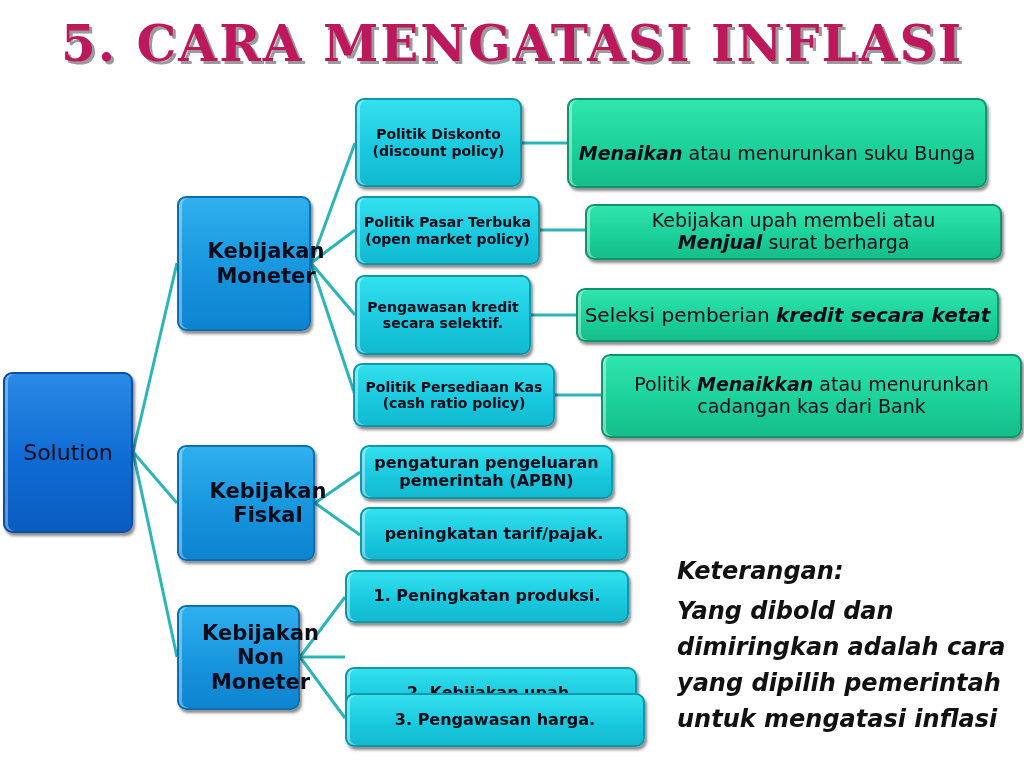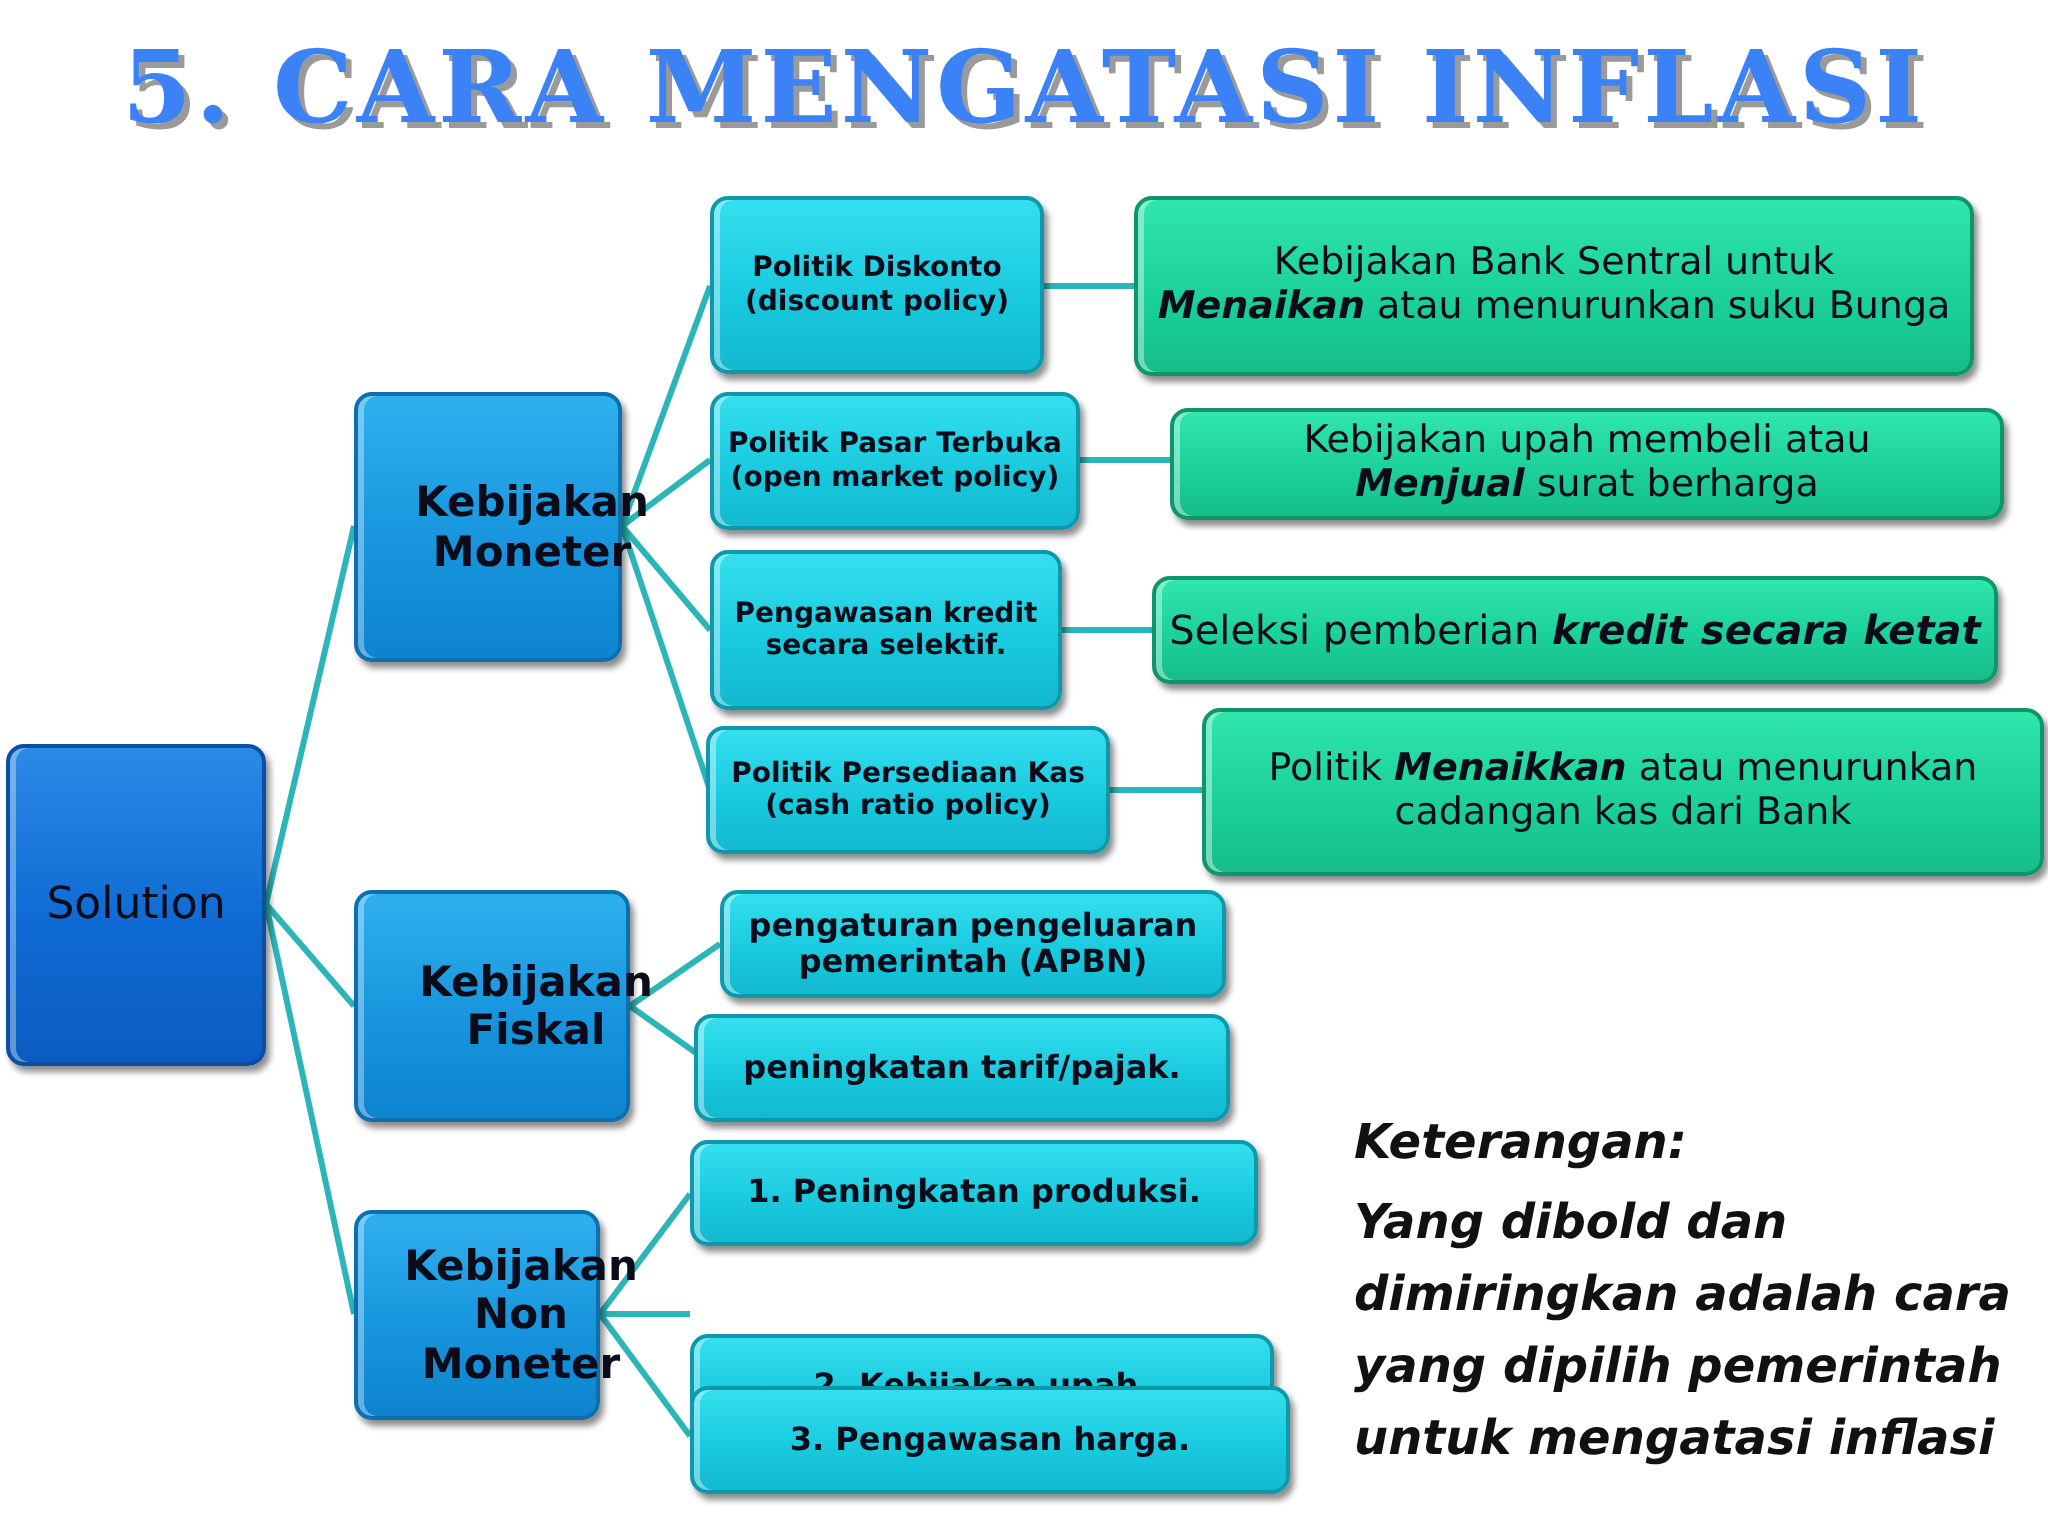--- a/index.html
+++ b/index.html
@@ -1,20 +1,20 @@
 <!DOCTYPE html>
 <html><head>
 <meta charset="utf-8">
 <style>
   html, body { margin:0; padding:0; }
   body { width:1024px; height:768px; background:#ffffff; position:relative; overflow:hidden;
          font-family:"DejaVu Sans", sans-serif; }
   .title { position:absolute; left:0; top:14px; width:1024px; text-align:center;
            font-family:"DejaVu Serif", serif; font-weight:bold; font-size:50px; letter-spacing:2px;
-           color:#3b82f6; text-transform:uppercase; text-shadow:3px 3px 0 #9a9a9a; line-height:60px; }
+           color:#be185d; text-transform:uppercase; text-shadow:3px 3px 0 #9a9a9a; line-height:60px; }
   svg.lines { position:absolute; left:0; top:0; }
   .box { position:absolute; display:flex; align-items:center; justify-content:center; text-align:center;
          box-sizing:border-box; border-radius:9px; color:#0b0b1a; line-height:1.15; padding:2px 4px; }
   .blue { background:linear-gradient(180deg,#2a8ae6 0%,#0f6bd3 55%,#0b5cc0 100%);
           border:2px solid #0a4fa3; box-shadow:2px 3px 3px rgba(0,0,0,0.45), inset 3px 0 0 rgba(255,255,255,0.35);
           font-weight:normal; font-size:22px; }
   .mid { background:linear-gradient(180deg,#2fb0ee 0%,#1693dc 60%,#0e84cf 100%);
          border:2px solid #0d6fae; box-shadow:2px 3px 3px rgba(0,0,0,0.45), inset 3px 0 0 rgba(255,255,255,0.35);
          font-weight:bold; font-size:21px;padding-left:48px; }
   .cyan { background:linear-gradient(180deg,#33e0ee 0%,#18c8dd 60%,#12b9d0 100%);
@@ -85,21 +85,21 @@
 <div class="box cyan" style="left:355px;top:275px;width:176px;height:80px;">
   <div><span>Pengawasan kredit</span><br>
   <span>secara selektif.</span></div>
 </div>
 <div class="box cyan" style="left:353px;top:363px;width:202px;height:64px;">
   <div><span>Politik Persediaan Kas</span><br>
   <span>(cash ratio policy)</span></div>
 </div>
 
 <div class="box green" style="left:567px;top:98px;width:420px;height:90px;">
-  <div><span>Kebijakan Bank Sentral untuk</span><br>
+  <div><br>
   <b>Menaikan</b>
   <span>atau menurunkan suku Bunga</span></div>
 </div>
 <div class="box green" style="left:585px;top:204px;width:417px;height:56px;">
   <div><span>Kebijakan upah membeli atau</span><br>
   <b>Menjual</b>
   <span>surat berharga</span></div>
 </div>
 <div class="box green" style="left:576px;top:288px;width:423px;height:54px;font-size:20px;">
   <div><span>Seleksi pemberian</span>
@@ -108,21 +108,21 @@
 <div class="box green" style="left:601px;top:354px;width:421px;height:84px;">
   <div><span>Politik</span>
   <b>Menaikkan</b>
   <span>atau menurunkan cadangan kas dari Bank</span></div>
 </div>
 
 <div class="box cyan big" style="left:360px;top:445px;width:253px;height:54px;">
   <div><span>pengaturan pengeluaran</span><br>
   <span>pemerintah (APBN)</span></div>
 </div>
-<div class="box cyan big" style="left:347px;top:507px;width:268px;height:54px;">
+<div class="box cyan big" style="left:360px;top:507px;width:268px;height:54px;">
   <span>peningkatan tarif/pajak.</span>
 </div>
 
 <div class="box cyan big" style="left:345px;top:570px;width:284px;height:53px;">
   <span>1. Peningkatan produksi.</span>
 </div>
 <div class="box cyan big" style="left:345px;top:631px;width:292px;height:53px;margin-top:36px;">
   <span>2. Kebijakan upah.</span>
 </div>
 <div class="box cyan big" style="left:345px;top:693px;width:300px;height:54px;">

